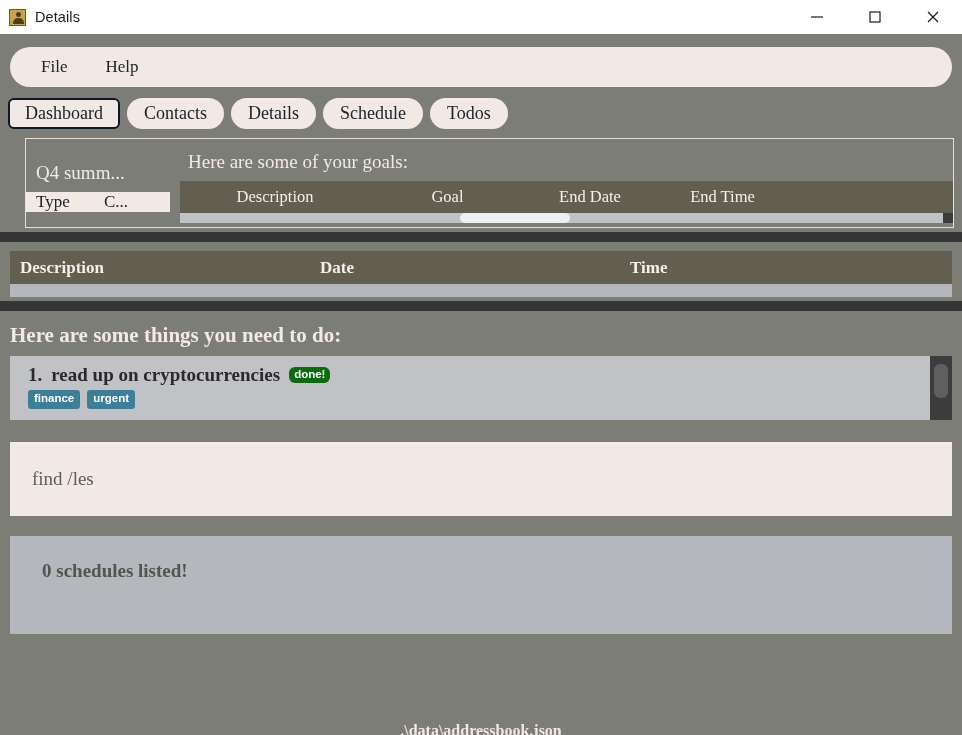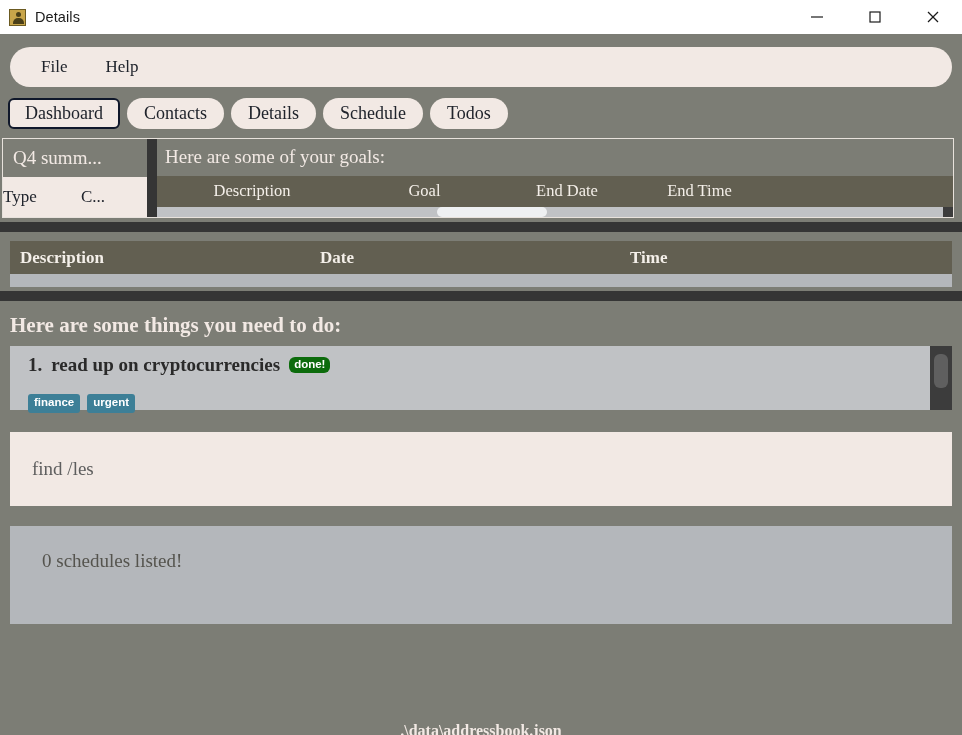--- a/index.html
+++ b/index.html
@@ -118,25 +118,26 @@
     white-space: nowrap;
   }
   .tab.selected {
     border: 2px solid #0f172a;
     border-radius: 6px;
     padding: 0 15px;
   }
 
   
   .goals-area {
-    margin: 9px 8px 0 2px;
-    height: 80px;
+    margin: 9px 8px 0 25px;
+    height: 90px;
     display: flex;
     border: 1px solid #e8e2dc;
     background: #7c7d75;
+    align-items: center;
   }
   .q4-panel {
     width: 144px;
     flex: none;
     display: flex;
     flex-direction: column;
     background: #7c7d75;
   }
   .q4-title {
     height: 38px;
@@ -149,21 +150,21 @@
     overflow: hidden;
   }
   .q4-head {
     flex: 1;
     background: #f2e9e4;
     display: flex;
     align-items: center;
     font-size: 17px;
     color: #20242c;
   }
-  .q4-head .c1 { width: 78px; }
+  .q4-head .c1 { padding-left: 10px; width: 78px; }
   .q4-head .c2 { }
 
   .split-divider {
     width: 10px;
     flex: none;
     background: #353535;
   }
 
   .goals-panel {
     flex: 1;
@@ -286,21 +287,21 @@
     font-family: "Liberation Sans", sans-serif;
     font-size: 11.5px;
     font-weight: bold;
     padding: 2px 5px 3px 5px;
     border-radius: 6px;
     line-height: 1;
   }
   .todo-tags {
     display: flex;
     gap: 7px;
-    margin-top: 18px;
+    margin-top: 4px;
   }
   .tag {
     background: #3d7f97;
     color: #ffffff;
     font-family: "Liberation Sans", sans-serif;
     font-size: 11.5px;
     font-weight: bold;
     padding: 3px 6px 4px 6px;
     border-radius: 3px;
     line-height: 1;
@@ -333,20 +334,21 @@
   }
 
   
   .result-box {
     margin: 20px 10px 0 10px;
     height: 98px;
     background: #b4b7bb;
     padding: 24px 0 0 32px;
     font-size: 19px;
     color: #55544e;
+    font-weight: bold;
   }
 
   
   .statusbar {
     position: absolute;
     left: 0; right: 0; bottom: 0;
     height: 34px;
     display: flex;
     align-items: center;
     justify-content: center;

